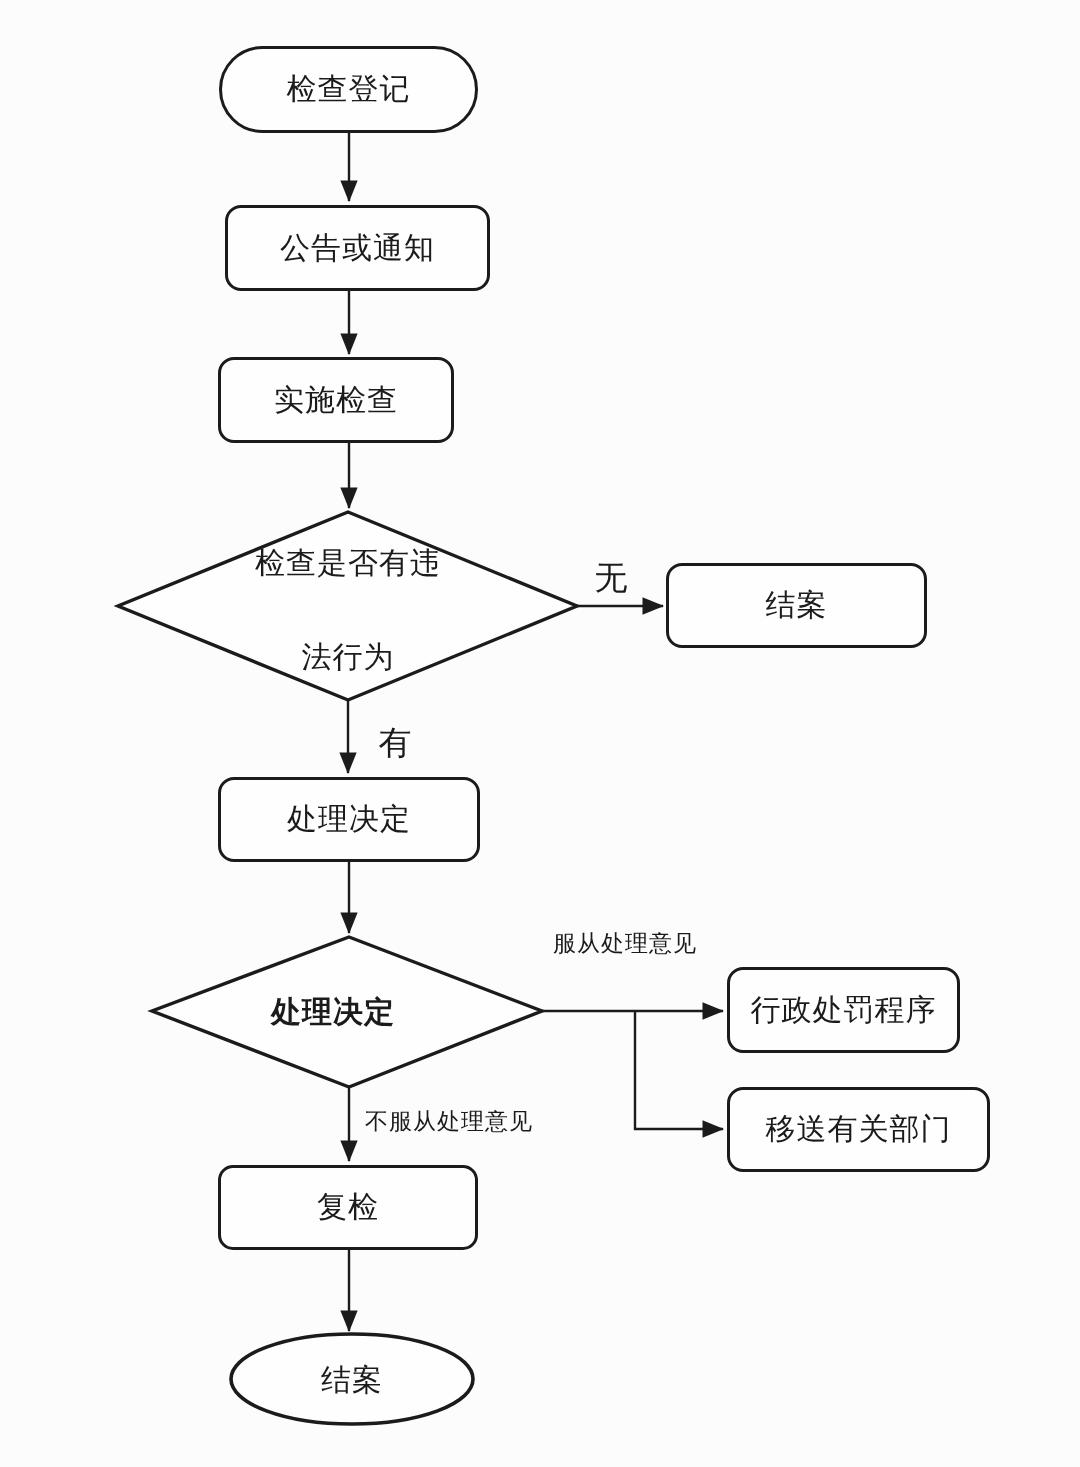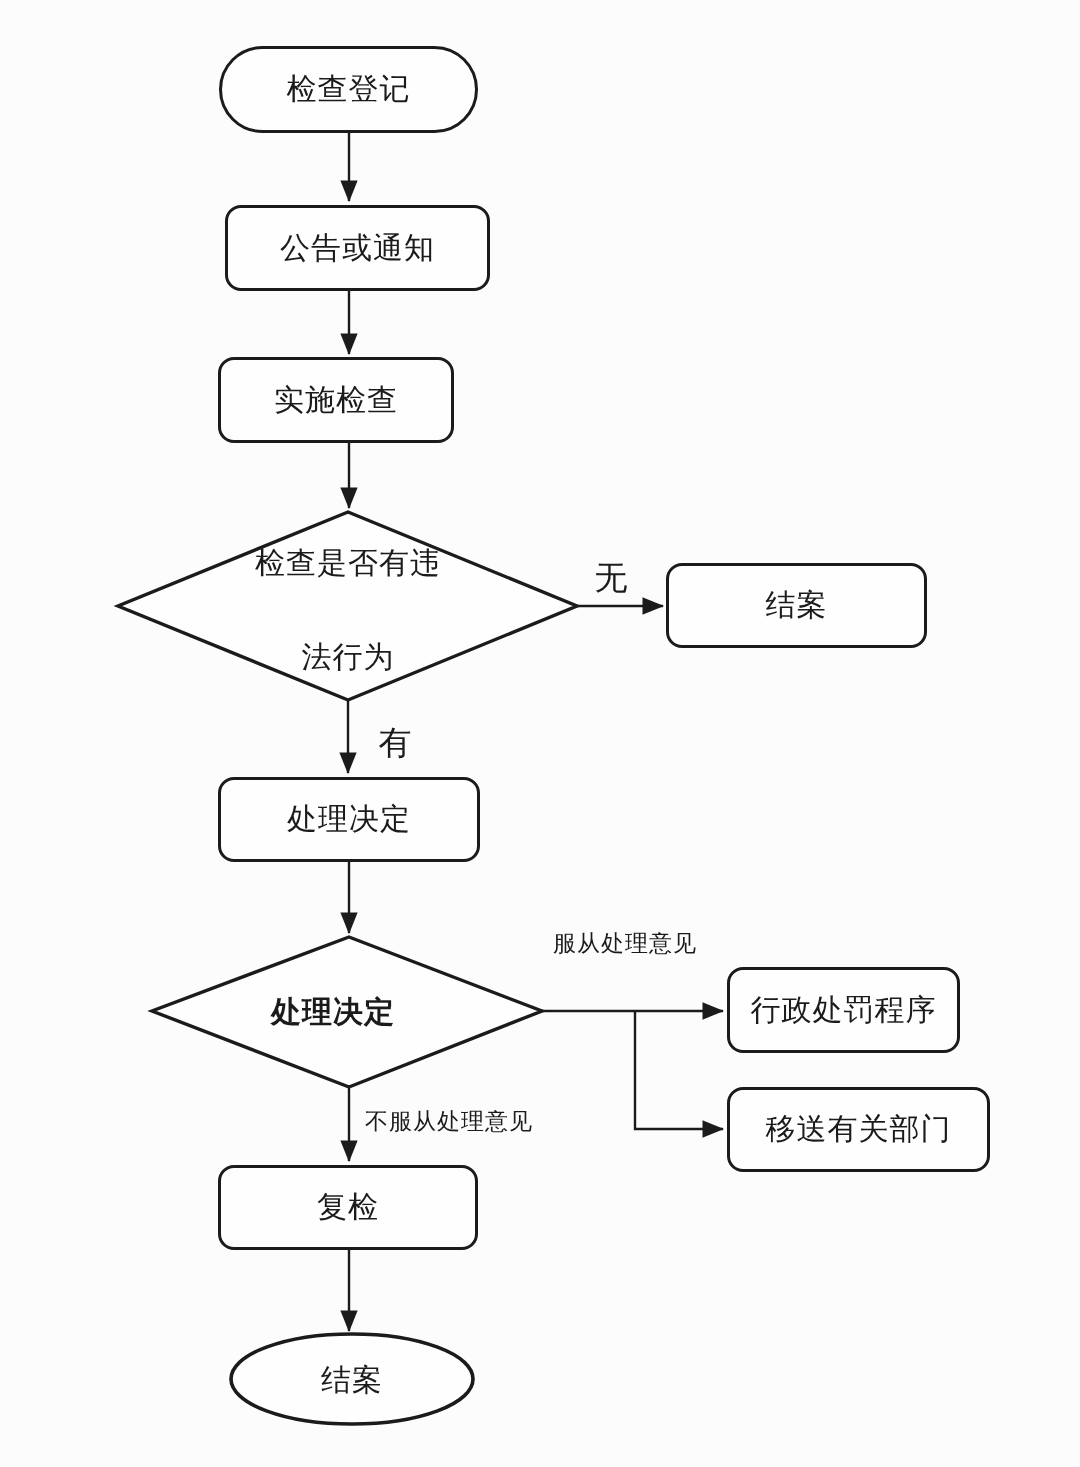--- a/index.html
+++ b/index.html
@@ -112,21 +112,21 @@
   </div>
 
   <div class="node rounded" style="left:727px; top:967px; width:233px; height:86px;">
     <span>行政处罚程序</span>
   </div>
 
   <div class="node rounded" style="left:727px; top:1087px; width:263px; height:85px;">
     <span>移送有关部门</span>
   </div>
 
-  <div class="node rounded" style="left:218px; top:1165px; width:260px; height:85px;">
+  <div class="node rounded" style="left:218px; top:1165px; width:260px; height:85px;border-radius:15px;">
     <span>复检</span>
   </div>
 
   <div class="dlabel" style="left:198px; top:540px; width:300px; height:140px;">
     <span>检查是否有违</span>
     <span>法行为</span>
   </div>
 
   <div class="dlabel" style="left:198px; top:962px; width:270px; height:100px;font-weight:bold;">
     <span>处理决定</span>

